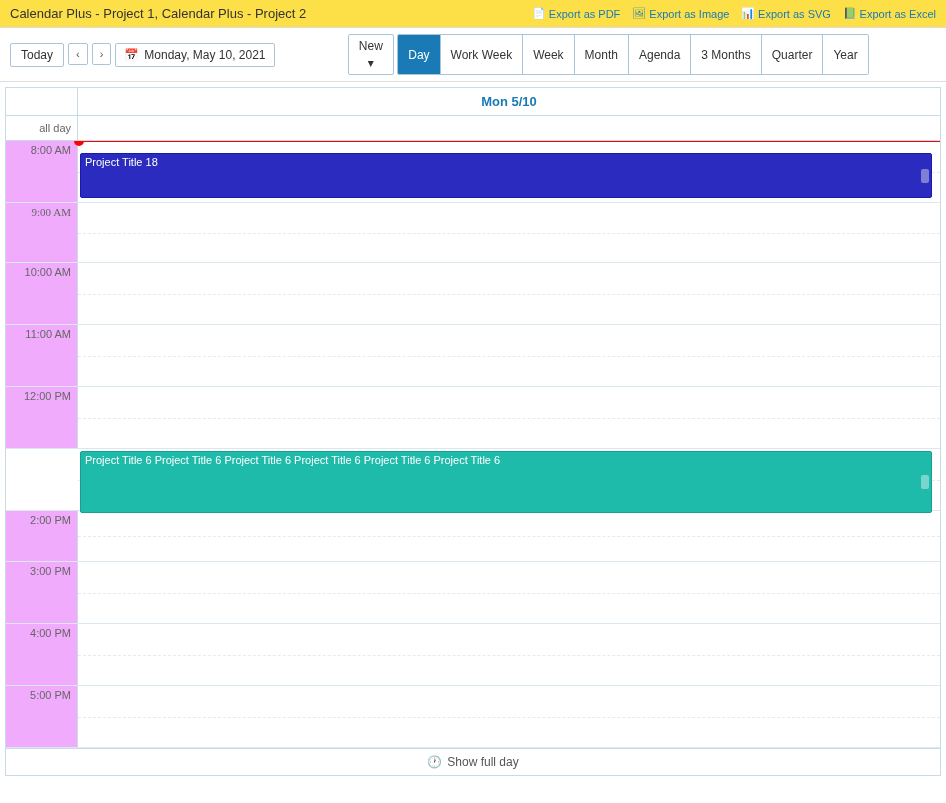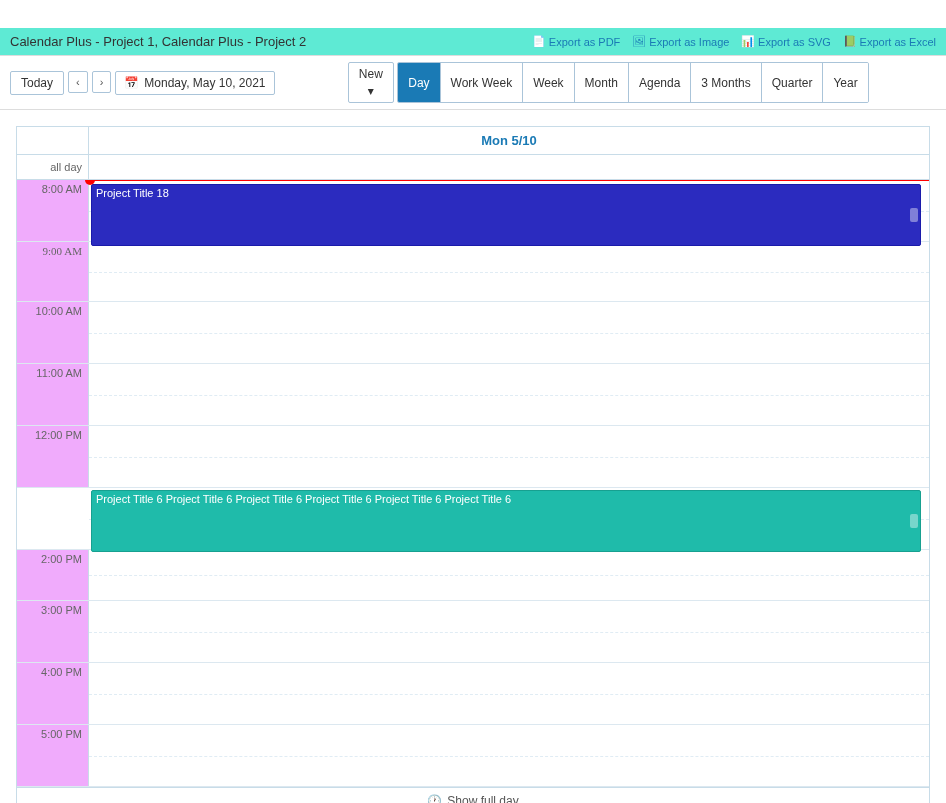--- a/index.html
+++ b/index.html
@@ -5,22 +5,21 @@
     * { box-sizing: border-box; margin: 0; padding: 0; }
     body { font-family: Arial, sans-serif; font-size: 12px; color: #333; background: #fff; }
 
     
     .header-bar {
       display: flex;
       align-items: center;
       justify-content: space-between;
       padding: 6px 10px;
       border-bottom: 1px solid #ddd;
-      background: #5eead4;
-      margin-top: 28px;
+      background: #fde047;
     }
     .header-title {
       font-size: 13px;
       color: #333;
       font-weight: normal;
     }
     .export-buttons {
       display: flex;
       gap: 12px;
     }
@@ -117,21 +116,21 @@
     .view-tab.active {
       background: #1a7ab5;
       color: #fff;
     }
 
     
     .calendar-container {
       display: flex;
       flex-direction: column;
       border: 1px solid #c8dce8;
-      margin: 16px;
+      margin: 5px;
       overflow: hidden;
     }
 
     
     .day-header {
       display: flex;
       border-bottom: 1px solid #c8dce8;
     }
     .time-gutter-header {
       width: 72px;
@@ -383,21 +382,21 @@
         <div class="time-row" style="height: 62px;">
           <div class="time-label">4:00 PM</div>
           <div class="time-cell"></div>
           <div class="time-row-half"></div>
         </div>
         <div class="time-row" style="height: 62px;">
           <div class="time-label">5:00 PM</div>
           <div class="time-cell"></div>
           <div class="time-row-half"></div>
         </div>
-        <div class="event-block event-blue" style="top: 4px; height: 62px; left: 74px; right: 8px; position: absolute;">Project Title 18<div class="event-resize-handle"></div></div>
+        <div class="event-block event-blue" style="top: 12px; height: 45px; left: 74px; right: 8px; position: absolute;">Project Title 18<div class="event-resize-handle"></div></div>
         <div class="event-block event-teal" style="top: 310px; height: 62px; left: 74px; right: 8px; position: absolute;">Project Title 6 Project Title 6 Project Title 6 Project Title 6 Project Title 6 Project Title 6<div class="event-resize-handle"></div></div>
         <div style="width: 10px; height: 10px; background: red; border-radius: 50%; position: absolute; left: 68px; top: -5px; z-index: 10;"></div>
         <div style="position: absolute; left: 72px; right: 0px; top: 0px; height: 1px; background: red; z-index: 10;"></div>
       </div>
   </div>
 
   <div class="footer-bar">
     <button class="show-full-day-btn">
       <span>🕐</span>
       <span>Show full day</span>

